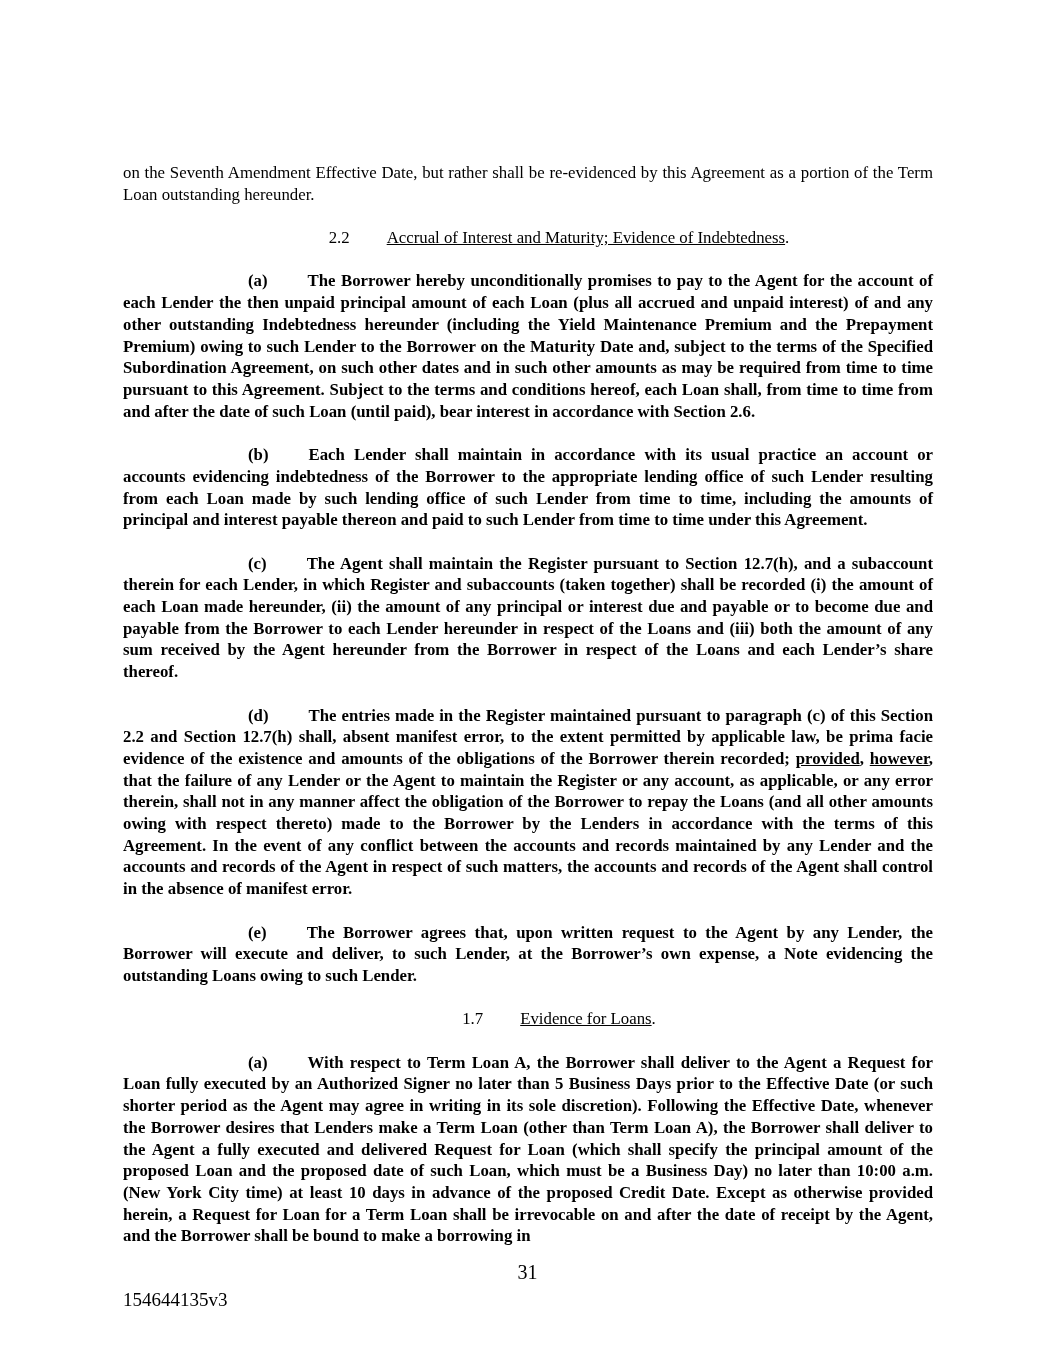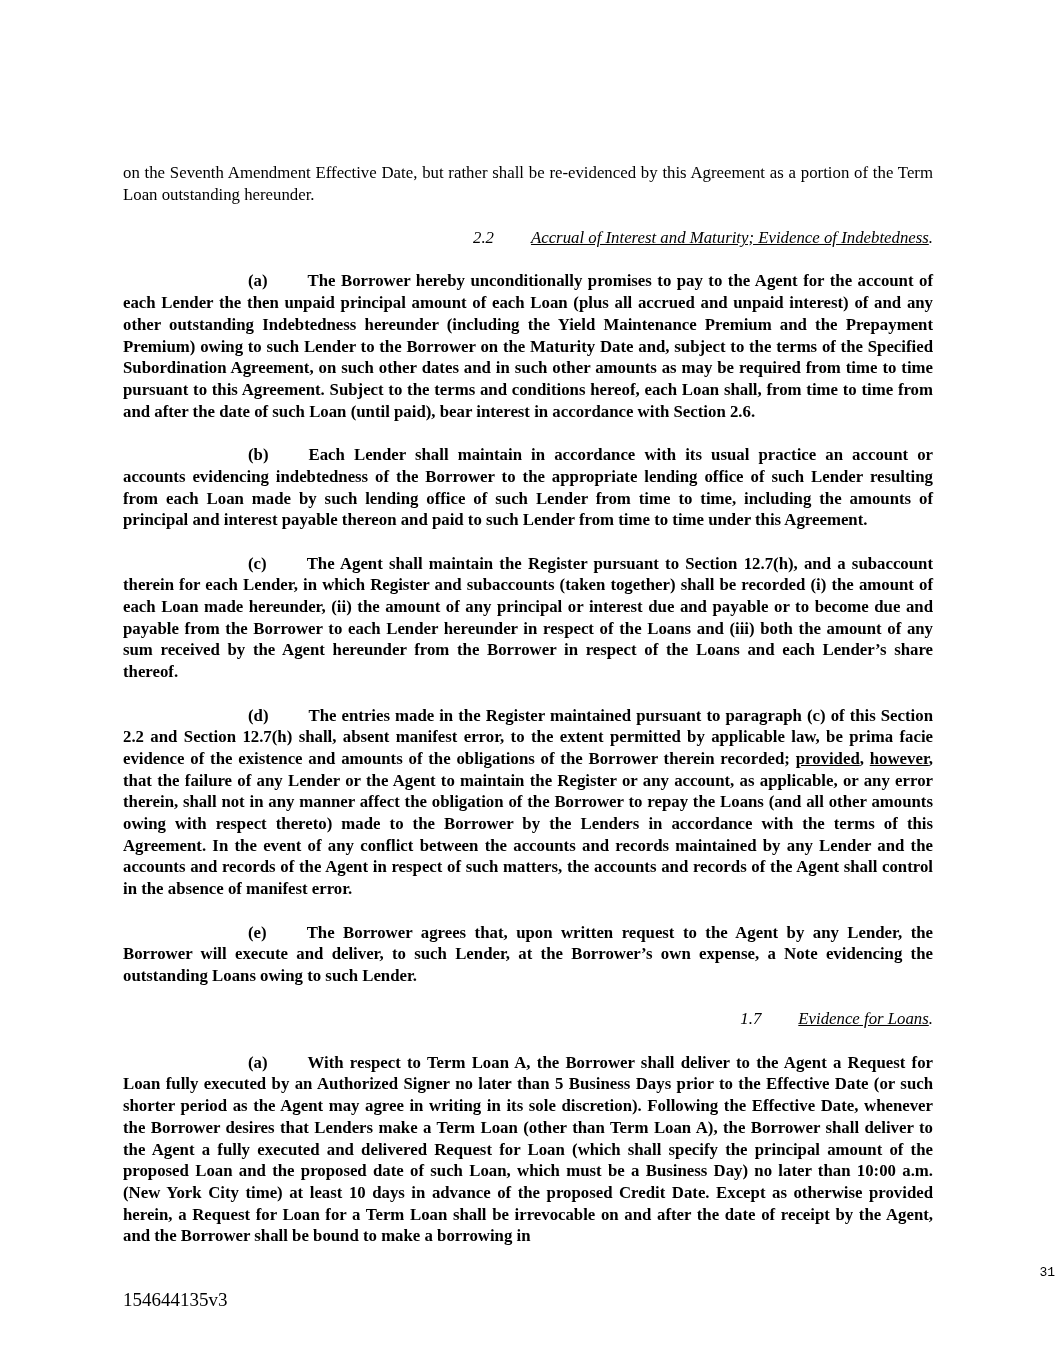--- a/index.html
+++ b/index.html
@@ -28,22 +28,21 @@
   }
   .content p {
     margin: 0 0 21.7px 0;
     text-align: justify;
   }
   p.continuation {
     text-indent: 0;
   }
   p.section-heading {
     text-indent: 62px;
-    text-align: right;
-    font-style: italic;
+    text-align: center;
   }
   p.lettered {
     text-indent: 125px;
     font-weight: bold;
   }
   .tab {
     display: inline-block;
     width: 40px;
   }
   .tab-heading {
@@ -51,23 +50,22 @@
     width: 37px;
   }
   .u {
     text-decoration: underline;
   }
   .page-number {
     position: absolute;
     top: 1262px;
     left: 0;
     width: 100%;
-    text-align: right;
-    font-size: 13px;
-    font-family: Liberation Mono, monospace;
+    text-align: center;
+    font-size: 20px;
   }
   .doc-id {
     position: absolute;
     top: 1289px;
     left: 123px;
     font-size: 19px;
   }
 </style>
 </head>
 <body>

